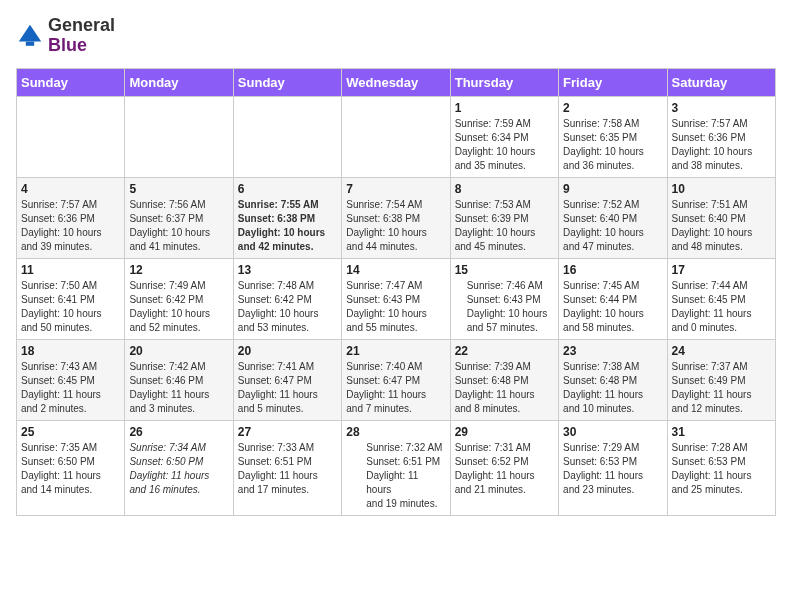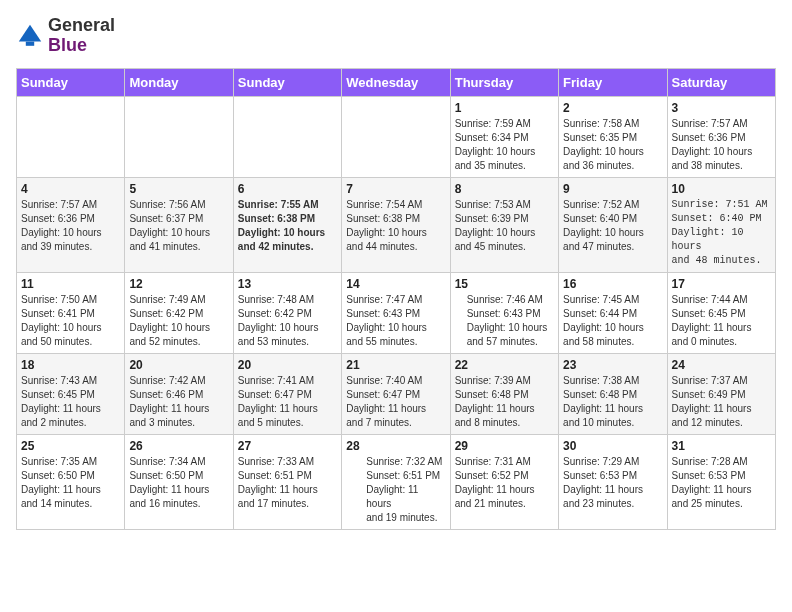--- a/index.html
+++ b/index.html
@@ -177,21 +177,21 @@
         </td>
         <td>
           <div class="day-number">9</div>
           <div class="day-info" style="white-space: pre-line;">Sunrise: 7:52 AM
 Sunset: 6:40 PM
 Daylight: 10 hours
 and 47 minutes.</div>
         </td>
         <td>
           <div class="day-number">10</div>
-          <div class="day-info" style="white-space: pre-line; font-family: Liberation Mono, monospace;">Sunrise: 7:51 AM
+          <div class="day-info" style="white-space: pre-line;">Sunrise: 7:51 AM
 Sunset: 6:40 PM
 Daylight: 10 hours
 and 48 minutes.</div>
         </td>
       </tr>
       <tr>
         <td>
           <div class="day-number">11</div>
           <div class="day-info" style="white-space: pre-line;">Sunrise: 7:50 AM
 Sunset: 6:41 PM
@@ -295,21 +295,21 @@
       <tr>
         <td>
           <div class="day-number">25</div>
           <div class="day-info" style="white-space: pre-line;">Sunrise: 7:35 AM
 Sunset: 6:50 PM
 Daylight: 11 hours
 and 14 minutes.</div>
         </td>
         <td>
           <div class="day-number">26</div>
-          <div class="day-info" style="white-space: pre-line;">Sunrise: 7:34 AM
+          <div class="day-info" style="white-space: pre-line; font-style: italic;">Sunrise: 7:34 AM
 Sunset: 6:50 PM
 Daylight: 11 hours
 and 16 minutes.</div>
         </td>
         <td>
           <div class="day-number">27</div>
           <div class="day-info" style="white-space: pre-line;">Sunrise: 7:33 AM
 Sunset: 6:51 PM
 Daylight: 11 hours
 and 17 minutes.</div>

